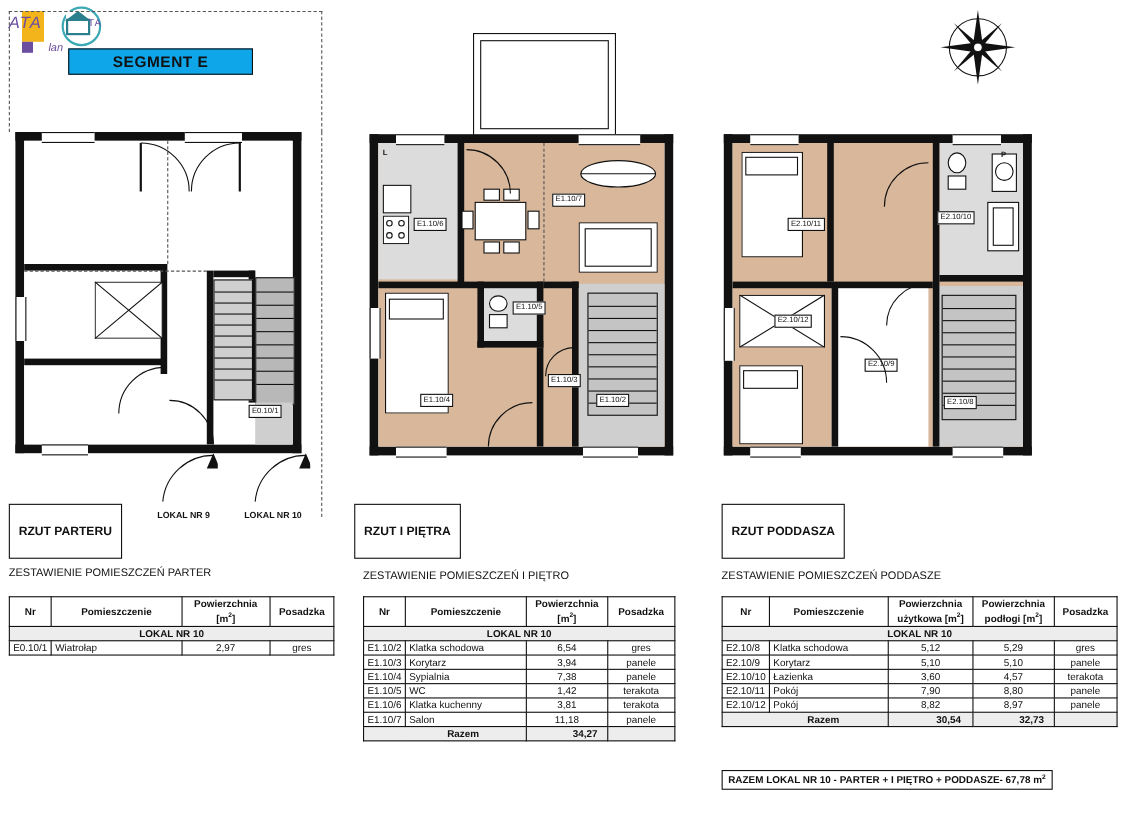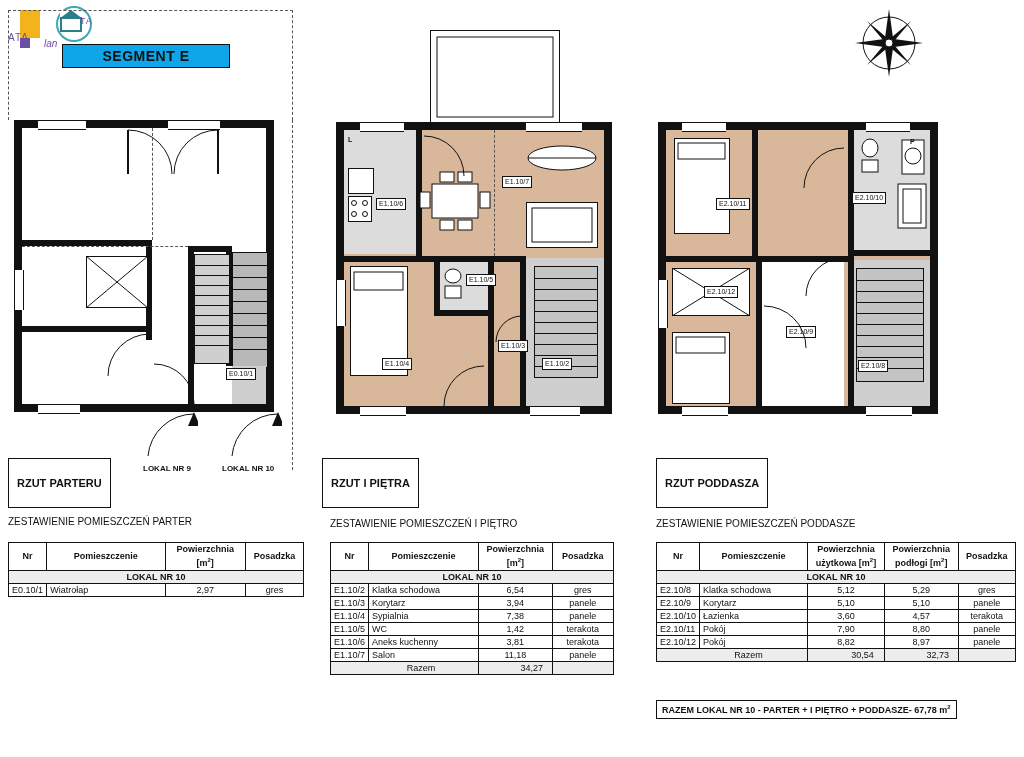--- a/index.html
+++ b/index.html
@@ -11,21 +11,21 @@
   .abs{position:absolute;}
 
   
   .logo{left:8px;top:4px;width:96px;height:52px;}
   .logo .sq{position:absolute;left:12px;top:6px;width:20px;height:28px;background:#f3b41b;}
   .logo .sq2{position:absolute;left:12px;top:34px;width:10px;height:10px;background:#6b4ea0;}
   .logo .circ{position:absolute;left:48px;top:2px;width:32px;height:32px;border-radius:50%;border:2px solid #3aa9b5;}
   .logo .house{position:absolute;left:52px;top:6px;width:22px;height:22px;background:#ffffff;}
   .logo .house:before{content:"";position:absolute;left:0;top:7px;width:22px;height:15px;border:2px solid #2b7f8c;box-sizing:border-box;}
   .logo .house:after{content:"";position:absolute;left:-1px;top:0px;width:0;height:0;border-left:12px solid transparent;border-right:12px solid transparent;border-bottom:9px solid #2b7f8c;}
-  .logo .t1{position:absolute;left:0px;top:28px;font-size:10px;color:#6b4ea0;letter-spacing:1px;}
+  .logo .t1{position:absolute;left:0px;top:8px;font-size:15px;color:#6b4ea0;letter-spacing:1px;font-style:italic;}
   .logo .t2{position:absolute;left:72px;top:12px;font-size:9px;color:#6b4ea0;letter-spacing:1px;}
   .logo .t3{position:absolute;left:36px;top:34px;font-size:10px;color:#6b4ea0;font-style:italic;}
 
   
   .segment{
     left:62px;top:44px;width:166px;height:22px;background:#0ea5e9;
     border:1px solid #111;display:flex;align-items:center;justify-content:center;
     font-weight:bold;font-size:14px;letter-spacing:.5px;
   }
 
@@ -55,21 +55,21 @@
   .smalllabel{position:absolute;font-size:8px;font-weight:bold;}
 
   
   .tabletitle{position:absolute;font-size:10px;font-weight:normal;}
   table{border-collapse:collapse;font-size:9px;position:absolute;background:#fff;}
   table td,table th{border:1px solid #111;padding:1px 3px;height:13px;box-sizing:border-box;}
   th{font-weight:bold;text-align:center;font-size:9px;line-height:11px;}
   .c{text-align:center;}
   .l{text-align:left;}
   .grp{background:#ededed;font-weight:bold;text-align:center;font-size:9px;}
-  .sum{background:#ededed;font-weight:normal;padding-left:36px;}
+  .sum{background:#ededed;font-weight:bold;padding-left:36px;}
   .total{
     position:absolute;border:1px solid #111;background:#fff;font-size:9px;
     font-weight:bold;padding:3px 5px;white-space:nowrap;
   }
   sup{font-size:6px;}
 </style>
 </head>
 <body>
 
 <div class="abs logo">
@@ -430,21 +430,21 @@
     <td class="c">panele</td>
   </tr>
   <tr>
     <td class="l">E1.10/5</td>
     <td class="l">WC</td>
     <td class="c">1,42</td>
     <td class="c">terakota</td>
   </tr>
   <tr>
     <td class="l">E1.10/6</td>
-    <td class="l">Aneks kuchenny</td>
+    <td class="l">Klatka kuchenny</td>
     <td class="c">3,81</td>
     <td class="c">terakota</td>
   </tr>
   <tr>
     <td class="l">E1.10/7</td>
     <td class="l">Salon</td>
     <td class="c">11,18</td>
     <td class="c">panele</td>
   </tr>
   <tr>

